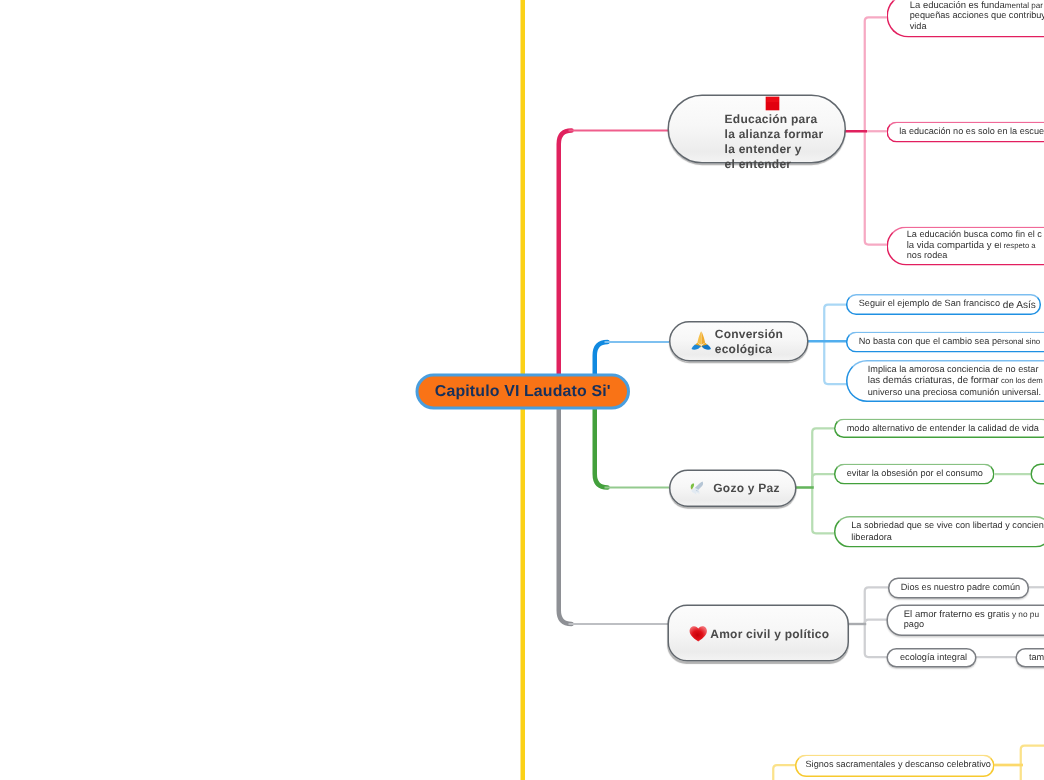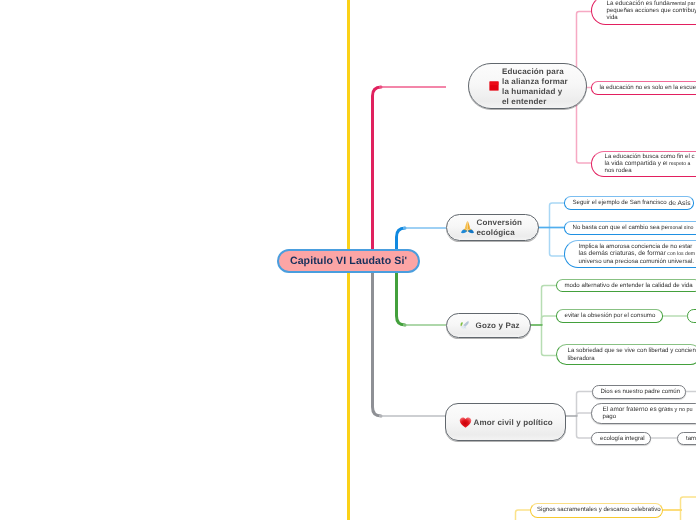--- a/index.html
+++ b/index.html
@@ -6,35 +6,35 @@
   html,body{margin:0;padding:0;background:#ffffff;}
   body{width:696px;height:520px;overflow:hidden;
        font-family:"Liberation Sans",sans-serif;
        -webkit-font-smoothing:antialiased;text-rendering:geometricPrecision;}
   #stage{position:relative;width:696px;height:520px;overflow:hidden;background:#fff;}
   svg.links{position:absolute;left:0;top:0;width:696px;height:520px;pointer-events:none;}
 
   
   .root-node{position:absolute;left:277px;top:249px;width:143px;height:24px;
     box-sizing:border-box;border:2px solid #4a9ede;border-radius:12px;
-    background:#fca5a5;display:flex;align-items:center;justify-content:center;
+    background:#f97316;display:flex;align-items:center;justify-content:center;
     z-index:6;}
   .root-label{font-size:10.6px;font-weight:bold;color:#16305c;letter-spacing:.1px;
     white-space:nowrap;}
 
   
   .l1{position:absolute;box-sizing:border-box;border:1.4px solid #61676d;
       border-radius:24px;
       background:linear-gradient(180deg,#fcfcfc 0%,#f7f7f7 45%,#ececec 85%,#f3f3f3 100%);
       box-shadow:0 1.1px 0.6px rgba(0,0,0,.30);
       display:flex;align-items:center;z-index:5;}
   .l1 .ico{flex:0 0 auto;display:flex;align-items:center;justify-content:center;}
   .l1 .lbl{font-size:8px;font-weight:bold;color:#4a4a4a;line-height:10px;white-space:nowrap;letter-spacing:.16px;position:relative;top:0.5px;}
 
-  .n-edu{left:468px;top:63px;width:119px;height:46px;border-radius:23px;padding-left:20px;}
+  .n-edu{left:445px;top:63px;width:119px;height:46px;border-radius:23px;padding-left:20px;flex-direction:column;}
   .n-edu .lbl{padding-left:3px;}
   .n-con{left:445.5px;top:213.5px;width:93px;height:27px;border-radius:13.5px;padding-left:11px;}
   .n-con .lbl{padding-left:0px;}
   .n-goz{left:445.5px;top:313px;width:85px;height:25px;border-radius:12.5px;padding-left:11px;}
   .n-goz .lbl{padding-left:3px;}
   .n-amo{left:445px;top:403px;width:121px;height:38px;border-radius:13px;padding-left:12.5px;}
   .n-amo .lbl{padding-left:2px;}
 
   
   .l2{position:absolute;box-sizing:border-box;background:#fff;
@@ -115,21 +115,21 @@
     <span class="ico">
       <svg width="10" height="10" viewBox="0 0 10 10">
           <rect x="0.4" y="0.4" width="9.2" height="9.2" fill="#ef6268"></rect>
           <rect x="0.6" y="0.6" width="8.8" height="8.8" fill="#e2000f"></rect>
           <rect x="1.0" y="0.7" width="8.3" height="3.4" fill="#ec0a16"></rect>
         </svg>
     </span>
     <span class="lbl">
       <span>Educación para</span><br>
       <span>la alianza formar</span><br>
-      <span>la humanidad y</span><br>
+      <span>la entender y</span><br>
       <span>el entender</span>
     </span>
   </div>
 
   <div class="l1 n-goz">
     <span class="ico">
       <svg width="15" height="15" viewBox="0 0 20 20">
         <path d="M3.6 7.2 c1.0 -1.4 2.0 -1.6 2.6 -1.4 0.3 1.2 -0.1 2.6 -0.9 3.7 -0.7 1.0 -1.3 1.5 -1.6 1.4 -0.5 -1.1 -0.5 -2.6 -0.1 -3.7z" fill="#7cc043"></path>
         <path d="M4.3 9.6 c0.4 0.6 0.7 1.2 0.8 1.9 -0.4 0.0 -0.8 -0.5 -1.1 -1.1z" fill="#d9a441"></path>
         <path d="M13.8 4.0 c0.9 1.4 0.6 2.9 -0.4 4.0 l-4.0 3.9 -2.5 -2.1 4.2 -4.1 c0.9 -0.9 1.9 -1.5 2.7 -1.7z" fill="#b6c6d6"></path>

